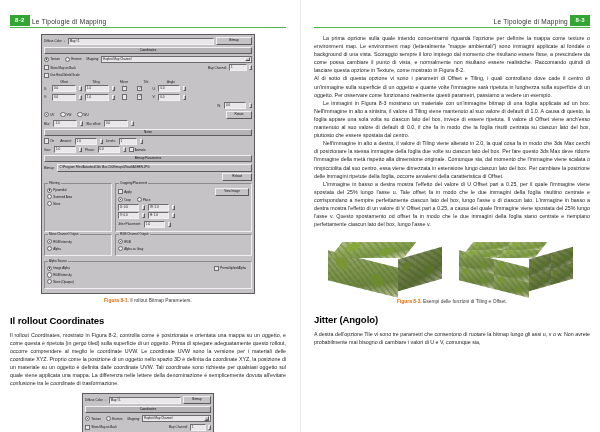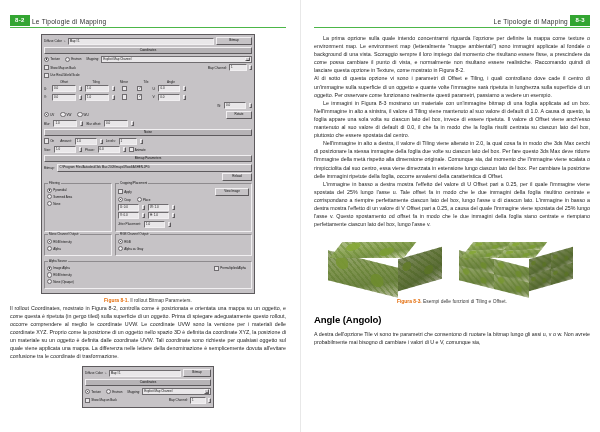--- a/index.html
+++ b/index.html
@@ -539,20 +539,21 @@
 
           </div>
         </div>
 
         <p class="caption">
           <span class="figno">Figura 8-1.</span>
           <span>Il rollout Bitmap Parameters.</span>
         </p>
       </div>
 
+      <h2 class="head">Il rollout Coordinates</h2>
       <p class="body noind">Il rollout Coordinates, mostrato in Figura 8-2, controlla come è posizionata e orientata una mappa su un oggetto, e come questa è ripetuta (in gergo tiled) sulla superficie di un oggetto. Prima di spiegare adeguatamente questo rollout, occorre comprendere al meglio le coordinate UVW. Le coordinate UVW sono la versione per i materiali delle coordinate XYZ. Proprio come la posizione di un oggetto nello spazio 3D è definita da coordinate XYZ, la posizione di un materiale su un oggetto è definita dalle coordinate UVW. Tali coordinate sono richieste per qualsiasi oggetto sul quale viene applicata una mappa. La differenza nelle lettere della denominazione è semplicemente dovuta all'evitare confusione tra le coordinate di trasformazione.</p>
 
       <div class="fig" style="margin-top:6px">
 
         <div style="display:flex;justify-content:center;margin-bottom:3px">
           <div class="maxdlg" style="width:132px">
             <div class="row">
               <span class="lbl">Diffuse Color</span>
               <span class="lbl">⌁</span>
               <span class="fld" style="flex:1">Map #1</span>
@@ -628,19 +629,19 @@
           </div>
 
         </div>
 
         <p class="caption">
           <span class="figno">Figura 8-3.</span>
           <span>Esempi delle funzioni di Tiling e Offset.</span>
         </p>
       </div>
 
-      <h2 class="head sub">Angle (Angolo)</h2>
+      <h2 class="head sub">Jitter (Angolo)</h2>
       <p class="body noind">A destra dell'opzione Tile vi sono tre parametri che consentono di ruotare la bitmap lungo gli assi u, v o w. Non avrete probabilmente mai bisogno di cambiare i valori di U e V, comunque sia,</p>
 
     </div>
   </div>
 
 </div>
 
 </body></html>

